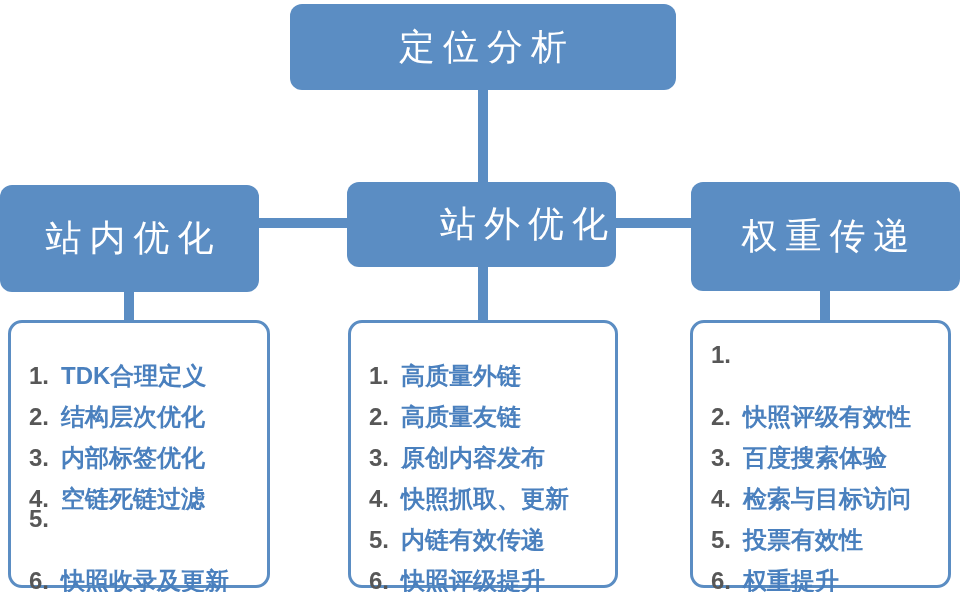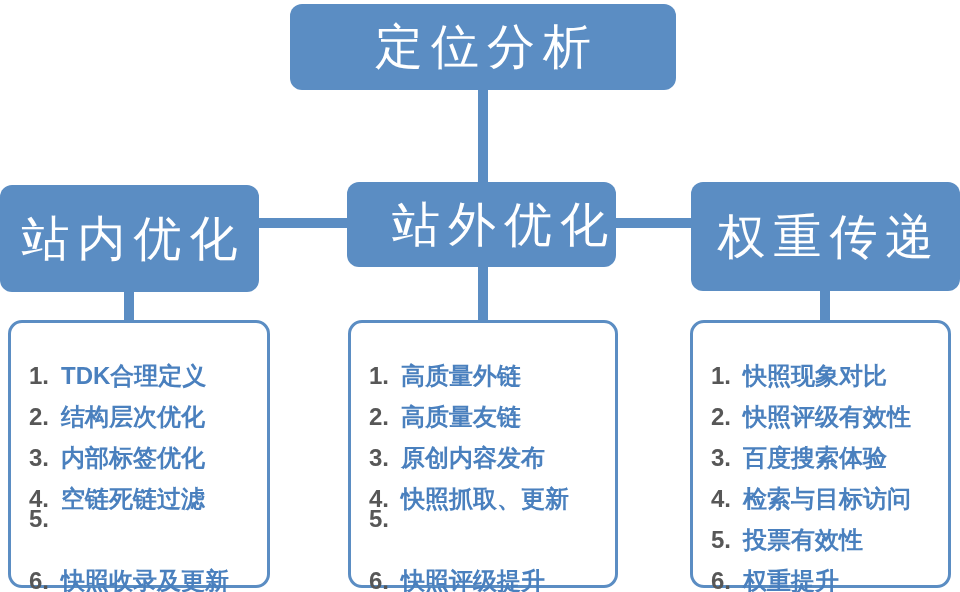--- a/index.html
+++ b/index.html
@@ -34,21 +34,21 @@
     position: absolute;
     background: var(--primary);
     border-radius: 12px;
     display: flex;
     align-items: center;
     justify-content: center;
     z-index: 2;
   }
   .node .node-label {
     color: #ffffff;
-    font-size: 48px;
+    font-size: 36px;
     font-weight: 400;
     letter-spacing: 8px;
     text-indent: 8px; 
     white-space: nowrap;
   }
   .node.root { letter-spacing: 10px; }
   
   .listbox {
     position: absolute;
     background: var(--background);
@@ -143,31 +143,31 @@
     <div class="item">
       <span class="num">3.</span>
       <span class="txt">原创内容发布</span>
     </div>
     <div class="item">
       <span class="num">4.</span>
       <span class="txt">快照抓取、更新</span>
     </div>
     <div class="item">
       <span class="num">5.</span>
+      <span class="txt">内链有效传递</span>
     </div>
     <div class="item">
       <span class="num">6.</span>
       <span class="txt">快照评级提升</span>
     </div>
   </div>
 
   <div class="listbox" style="left:690px; top:320px; width:261px; height:268px;">
     <div class="item">
       <span class="num">1.</span>
-      <span class="txt">快照现象对比</span>
     </div>
     <div class="item">
       <span class="num">2.</span>
       <span class="txt">快照评级有效性</span>
     </div>
     <div class="item">
       <span class="num">3.</span>
       <span class="txt">百度搜索体验</span>
     </div>
     <div class="item">

